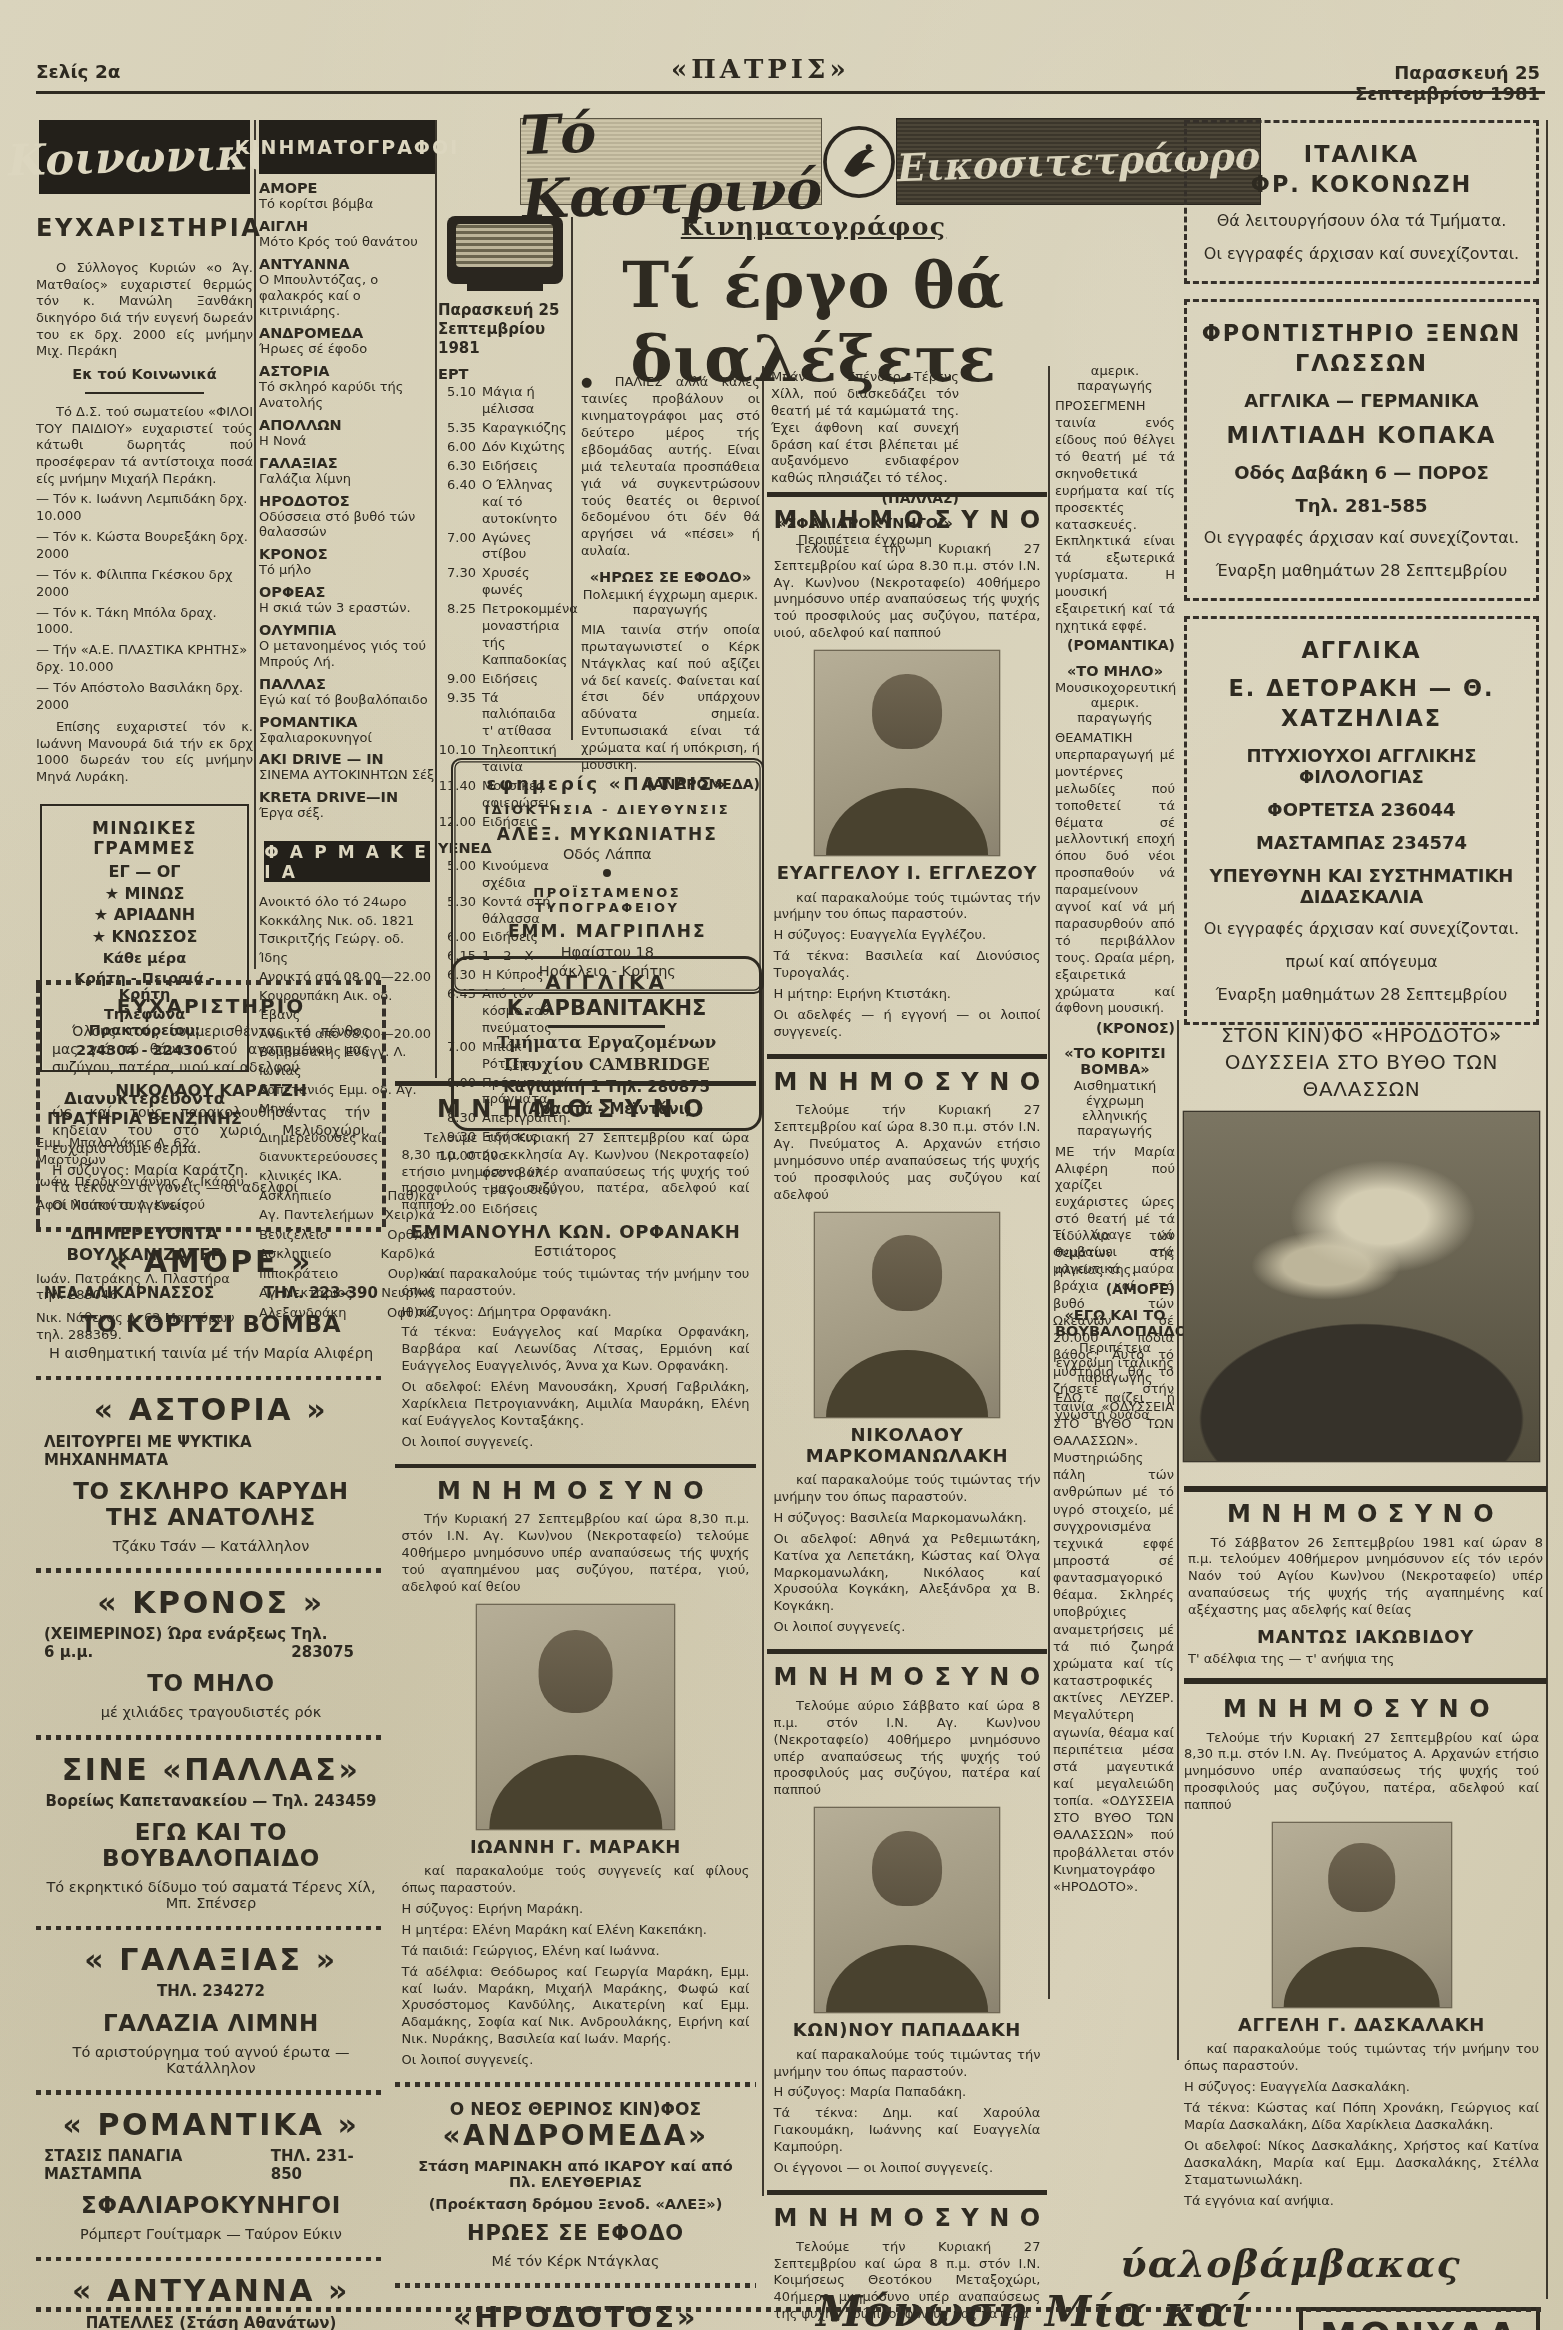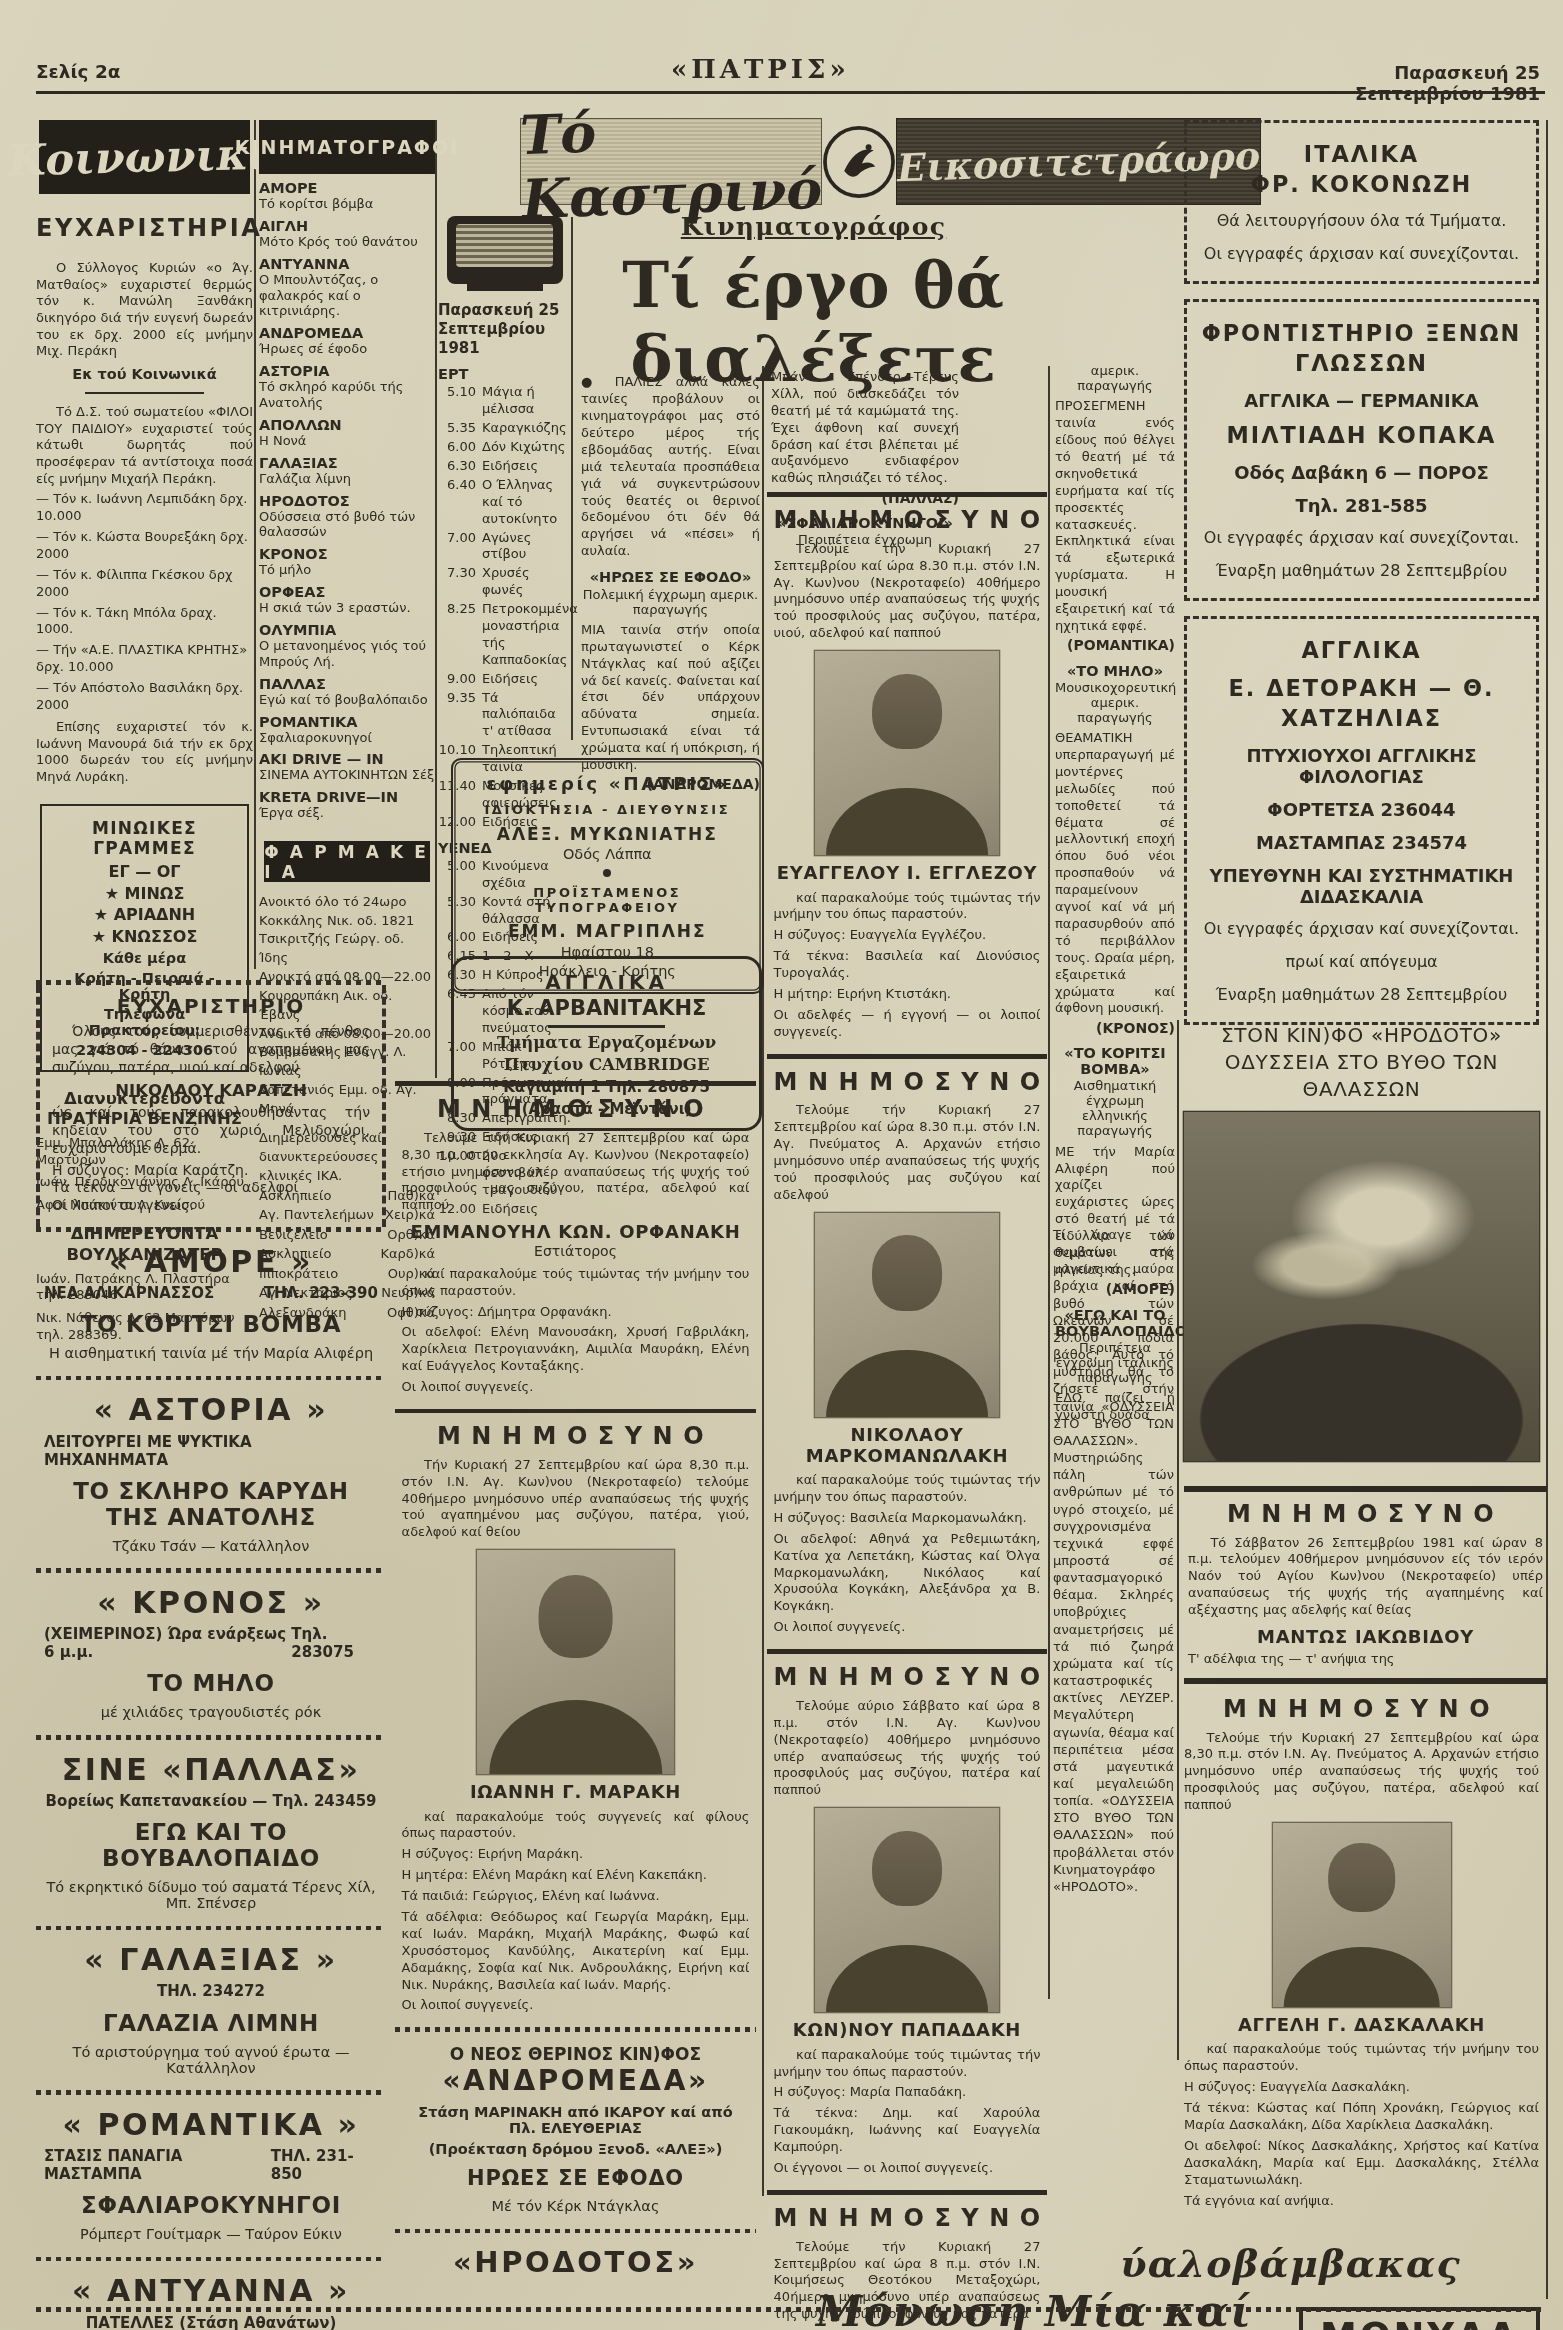--- a/index.html
+++ b/index.html
@@ -497,20 +497,21 @@
   </div>
 
   <div class="abs" style="left:395px;top:1081px;width:361px;border-top:5.3px solid #2e2a21;">
     <section class="mem" style="border-bottom:4px solid #2e2a21;">
       <h3 class="mem-t">ΜΝΗΜΟΣΥΝΟ</h3>
       <p class="mem-b">Τελούμε τήν Κυριακή 27 Σεπτεμβρίου καί ώρα 8,30 π.μ. στήν εκκλησία Αγ. Κων)νου (Νεκροταφείο) ετήσιο μνημόσυνο υπέρ αναπαύσεως τής ψυχής τού προσφιλούς μας συζύγου, πατέρα, αδελφού καί παππού</p>
       <div class="mem-n">ΕΜΜΑΝΟΥΗΛ ΚΩΝ. ΟΡΦΑΝΑΚΗ</div>
       <div class="mem-sub">Εστιάτορος</div>
       <p class="mem-b">καί παρακαλούμε τούς τιμώντας τήν μνήμην του όπως παραστούν.</p>
       <p class="mem-f">Η σύζυγος: Δήμητρα Ορφανάκη.</p>
+      <p class="mem-f">Τά τέκνα: Ευάγγελος καί Μαρίκα Ορφανάκη, Βαρβάρα καί Λεωνίδας Λίτσας, Ερμιόνη καί Ευάγγελος Ευαγγελινός, Άννα χα Κων. Ορφανάκη.</p>
       <p class="mem-f">Οι αδελφοί: Ελένη Μανουσάκη, Χρυσή Γαβριλάκη, Χαρίκλεια Πετρογιαννάκη, Αιμιλία Μαυράκη, Ελένη καί Ευάγγελος Κονταξάκης.</p>
       <p class="mem-f">Οι λοιποί συγγενείς.</p>
     </section>
     <section class="mem" style="border-bottom:none;">
       <h3 class="mem-t">ΜΝΗΜΟΣΥΝΟ</h3>
       <p class="mem-b">Τήν Κυριακή 27 Σεπτεμβρίου καί ώρα 8,30 π.μ. στόν Ι.Ν. Αγ. Κων)νου (Νεκροταφείο) τελούμε 40θήμερο μνημόσυνο υπέρ αναπαύσεως τής ψυχής τού αγαπημένου μας συζύγου, πατέρα, γιού, αδελφού καί θείου</p>
       <div class="portrait" style="width:197px;height:224px;"></div>
       <div class="mem-n">ΙΩΑΝΝΗ Γ. ΜΑΡΑΚΗ</div>
       <p class="mem-b">καί παρακαλούμε τούς συγγενείς καί φίλους όπως παραστούν.</p>
       <p class="mem-f">Η σύζυγος: Ειρήνη Μαράκη.</p>

